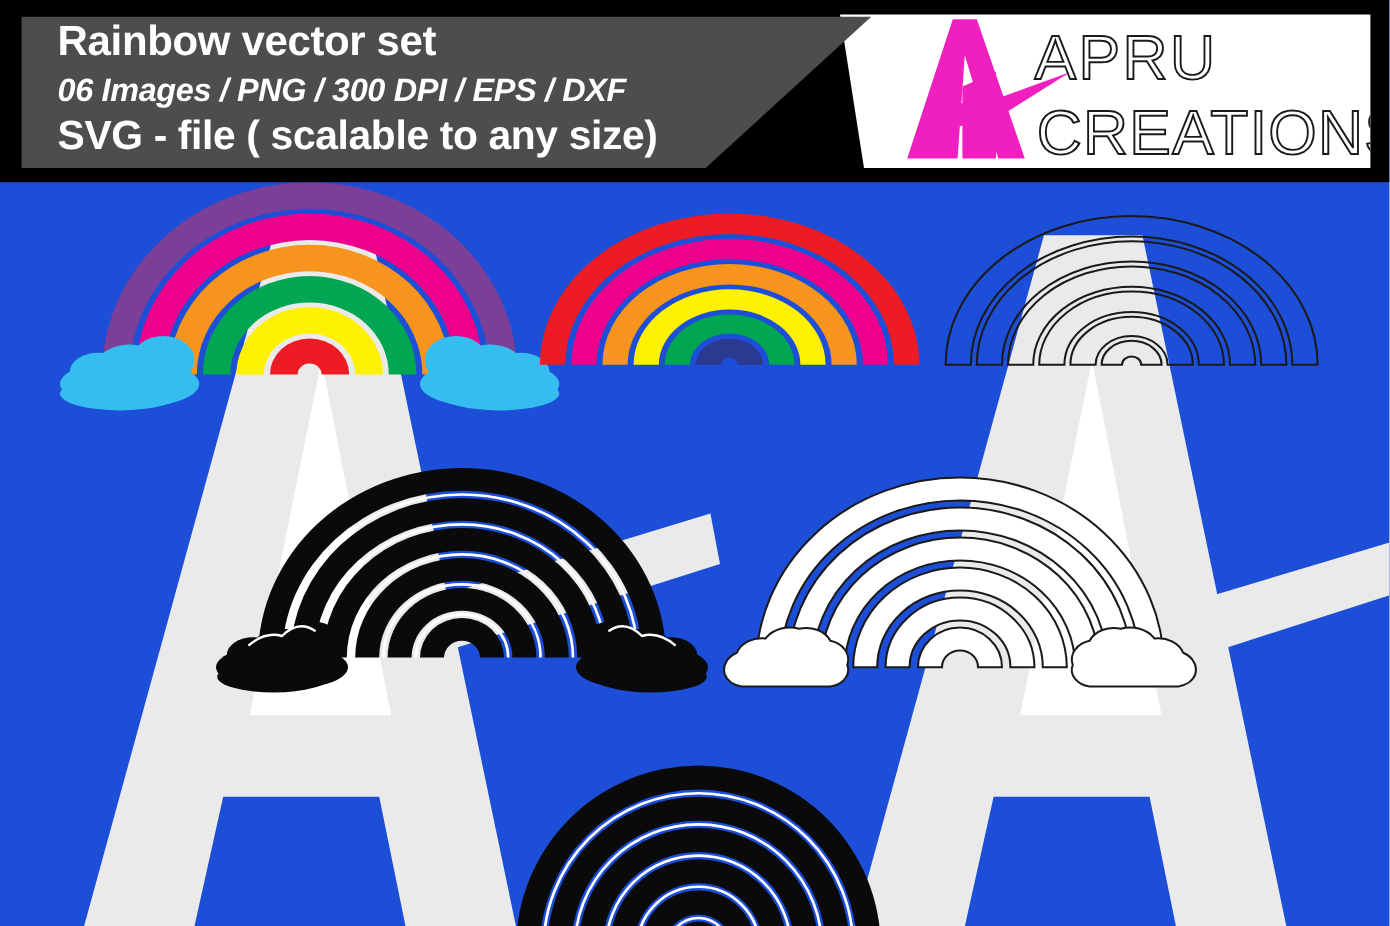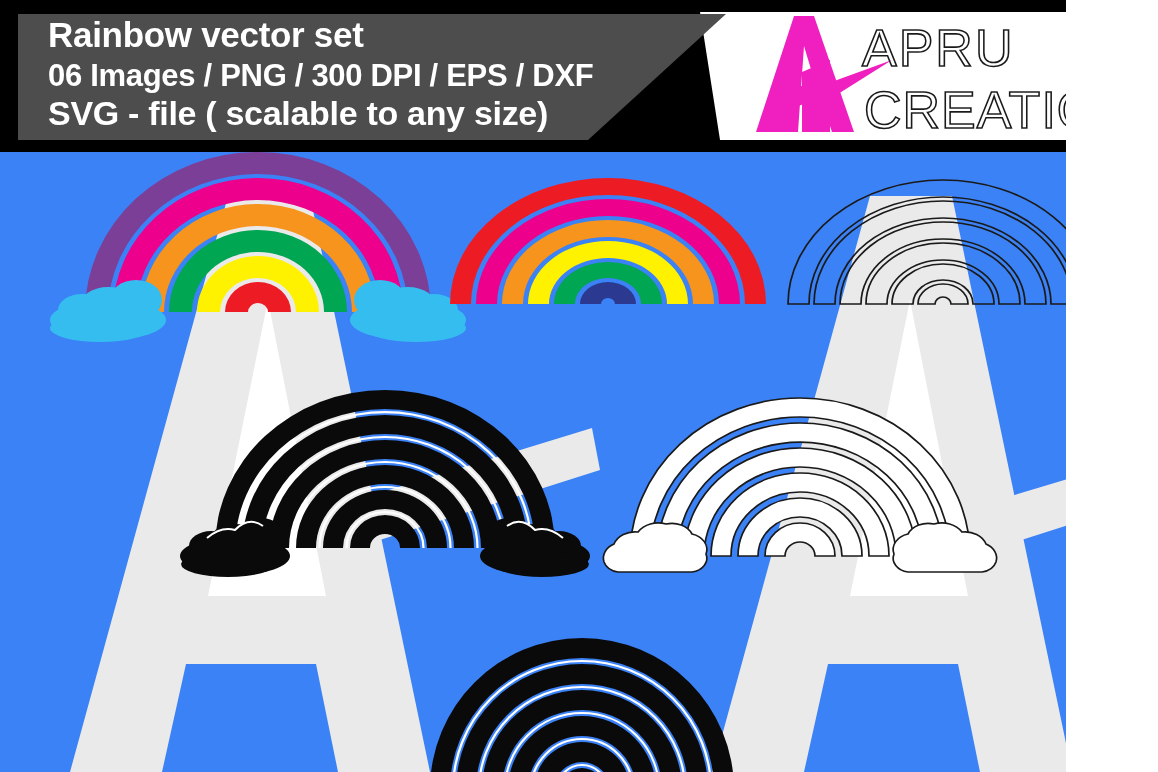--- a/index.html
+++ b/index.html
@@ -5,23 +5,23 @@
   html, body {
     margin: 0;
     padding: 0;
     background: #ffffff;
   }
   body {
     font-family: "Liberation Sans", sans-serif;
   }
   #canvas {
     position: relative;
-    width: 1066px;
+    width: 1158px;
     height: 772px;
-    background: #3b82f6;
+    background: #1d4ed8;
     overflow: hidden;
   }
 
   
   #watermark {
     position: absolute;
     left: 0; top: 0;
     width: 1158px; height: 772px;
     z-index: 0;
     pointer-events: none;
@@ -45,22 +45,23 @@
     letter-spacing: -0.3px;
     white-space: nowrap;
   }
   #banner-title {
     left: 48px; top: 16px;
     font-size: 35px;
     line-height: 38px;
   }
   #banner-line1 {
     left: 48px; top: 60px;
-    font-size: 31px;
+    font-size: 27px;
     line-height: 31px;
+    font-style: italic;
   }
   #banner-line2 {
     left: 48px; top: 98px;
     font-size: 34px;
     line-height: 31px;
   }
 
   
   #logo-block {
     position: absolute;

